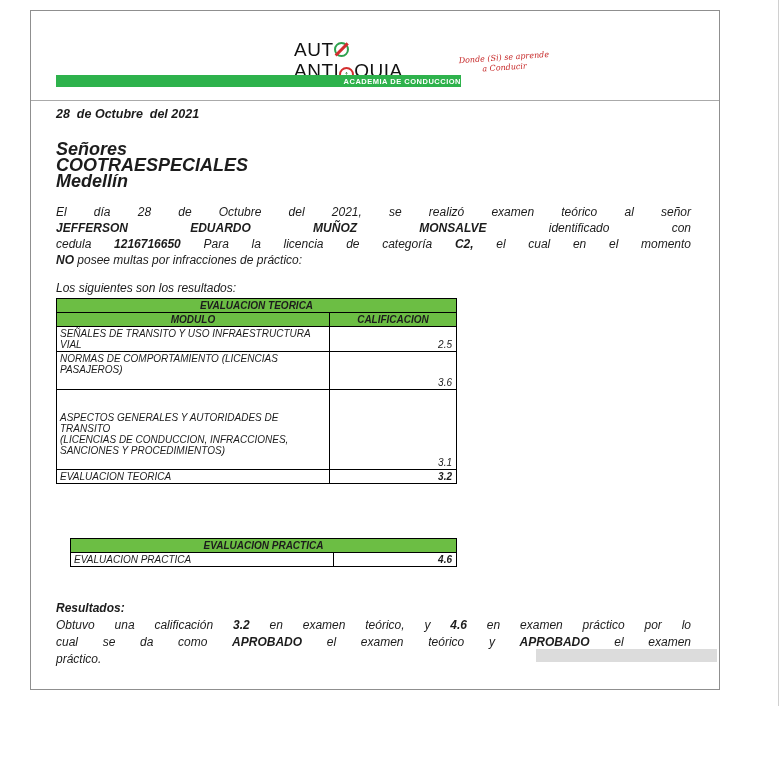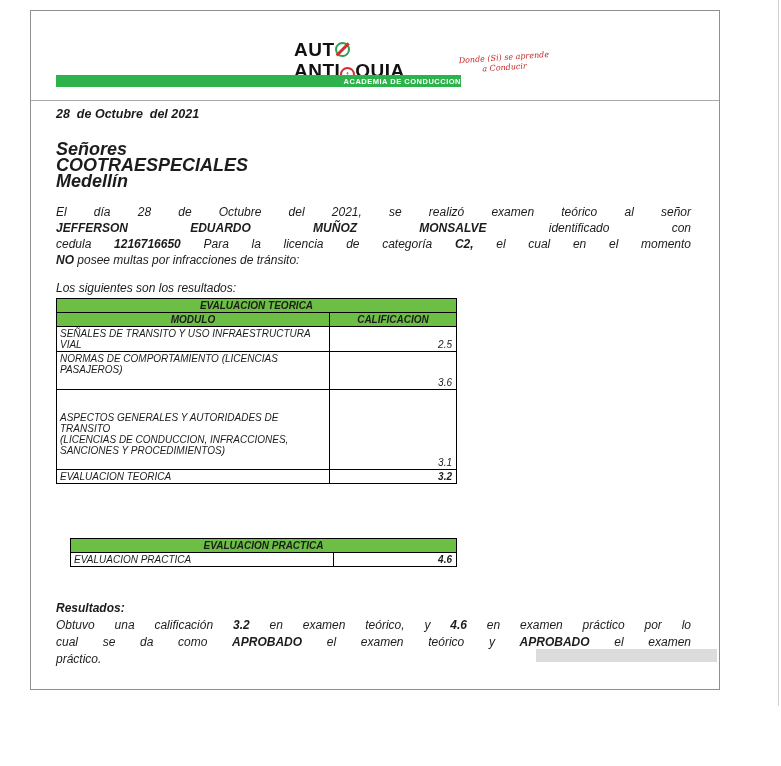--- a/index.html
+++ b/index.html
@@ -16,21 +16,21 @@
     position: absolute; left: 30px; top: 10px;
     width: 690px; height: 680px;
     border: 1px solid #8f8f8f;
     background: #ffffff;
     overflow: hidden;
   }
   
   .header { position: relative; height: 90px; border-bottom: 1px solid #aaaaaa; }
   .logo-lines {
     position: absolute; left: 263px; top: 28px;
-    font-weight: 700; font-size: 19px; line-height: 21px;
+    font-weight: 400; font-size: 19px; line-height: 21px;
     letter-spacing: 0.5px; color: #111111;
   }
   .logo-circle {
     display: inline-flex; align-items: center; justify-content: center;
     width: 15px; height: 15px; border-radius: 50%;
     vertical-align: -1px; position: relative; overflow: visible;
   }
   .circle-slash { border: 2.5px solid #2ea24e; }
   .circle-slash::after {
     content: ""; position: absolute; left: -3px; top: 4px;
@@ -108,21 +108,21 @@
     <div class="recipient">
       <div>Señores</div>
       <div>COOTRAESPECIALES</div>
       <div>Medellín</div>
     </div>
 
     <div class="intro">
         <div class="jline stretch"><span>El día 28 de Octubre del 2021, se realizó examen teórico al señor</span></div>
         <div class="jline stretch"><b>JEFFERSON EDUARDO MUÑOZ MONSALVE</b><span> identificado con</span></div>
         <div class="jline stretch"><span>cedula </span><b>1216716650</b><span> Para la licencia de categoría </span><b>C2,</b><span> el cual en el momento</span></div>
-        <div class="jline"><b>NO</b><span> posee multas por infracciones de tránsito:</span></div>
+        <div class="jline"><b>NO</b><span> posee multas por infracciones de práctico:</span></div>
       </div>
 
     <div class="results-line">Los siguientes son los resultados:</div>
 
     <table class="t1">
       <colgroup>
           <col style="width:273px">
           <col style="width:127px">
         </colgroup>
       <thead>

